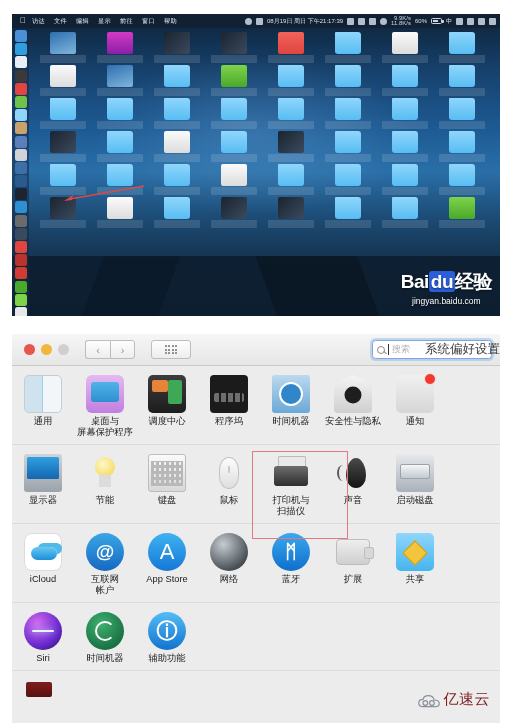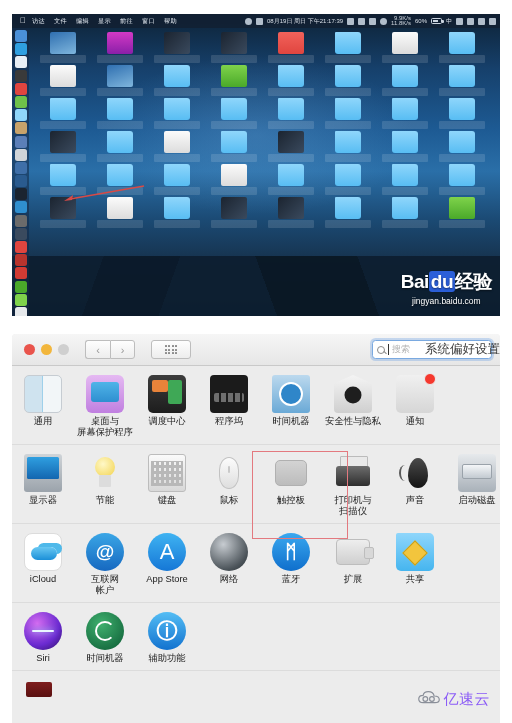--- a/index.html
+++ b/index.html
@@ -237,22 +237,22 @@
     left: 240px; top: 117px; width: 96px; height: 88px;
   }
 
   .bottom-partial { height: 26px; background:#ececec; border-top:1px solid #dcdcdc; position:relative; }
   .bottom-partial .chip { position:absolute; left:14px; top:11px; width:26px; height:15px;
      background: linear-gradient(180deg,#7e1d1d,#5a1010); border-radius:2px; }
 
   
   .yisu-wm {
     position: absolute; right: 10px; bottom: 14px;
-    display: flex; align-items: flex-start; gap: 4px;
-    color: #8b5cf6; font-size: 15px; letter-spacing: .5px;
+    display: flex; align-items: flex-end; gap: 4px;
+    color: #7f1d1d; font-size: 15px; letter-spacing: .5px;
   }
   .yisu-wm .cloud-ico { width: 22px; height: 15px; position: relative; }
   .yisu-wm .cloud-ico svg { display:block; }
 </style>
 </head>
 <body>
 
 <div id="desktop-screenshot">
   <div class="glow"></div>
   <div class="mountains"></div>
@@ -624,26 +624,20 @@
           <div class="pref-label">键盘</div>
         </div>
         <div class="pref-item">
           <div class="pref-icon">
             <div class="ic ic-mouse"></div>
           </div>
           <div class="pref-label">鼠标</div>
         </div>
         <div class="pref-item">
           <div class="pref-icon">
-            <div class="ic ic-trackpad"></div>
-          </div>
-          <div class="pref-label">触控板</div>
-        </div>
-        <div class="pref-item">
-          <div class="pref-icon">
             <div class="ic ic-printer"></div>
           </div>
           <div class="pref-label">打印机与<br>扫描仪</div>
         </div>
         <div class="pref-item">
           <div class="pref-icon">
             <div class="ic ic-sound"></div>
           </div>
           <div class="pref-label">声音</div>
         </div>

